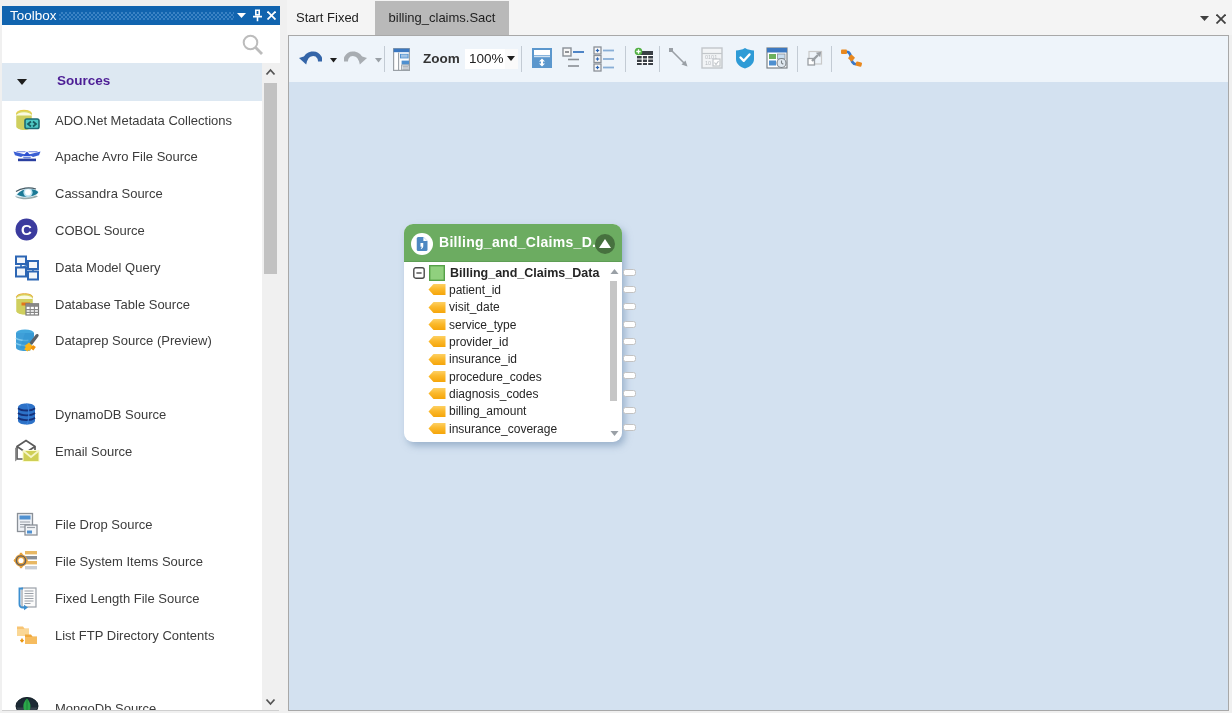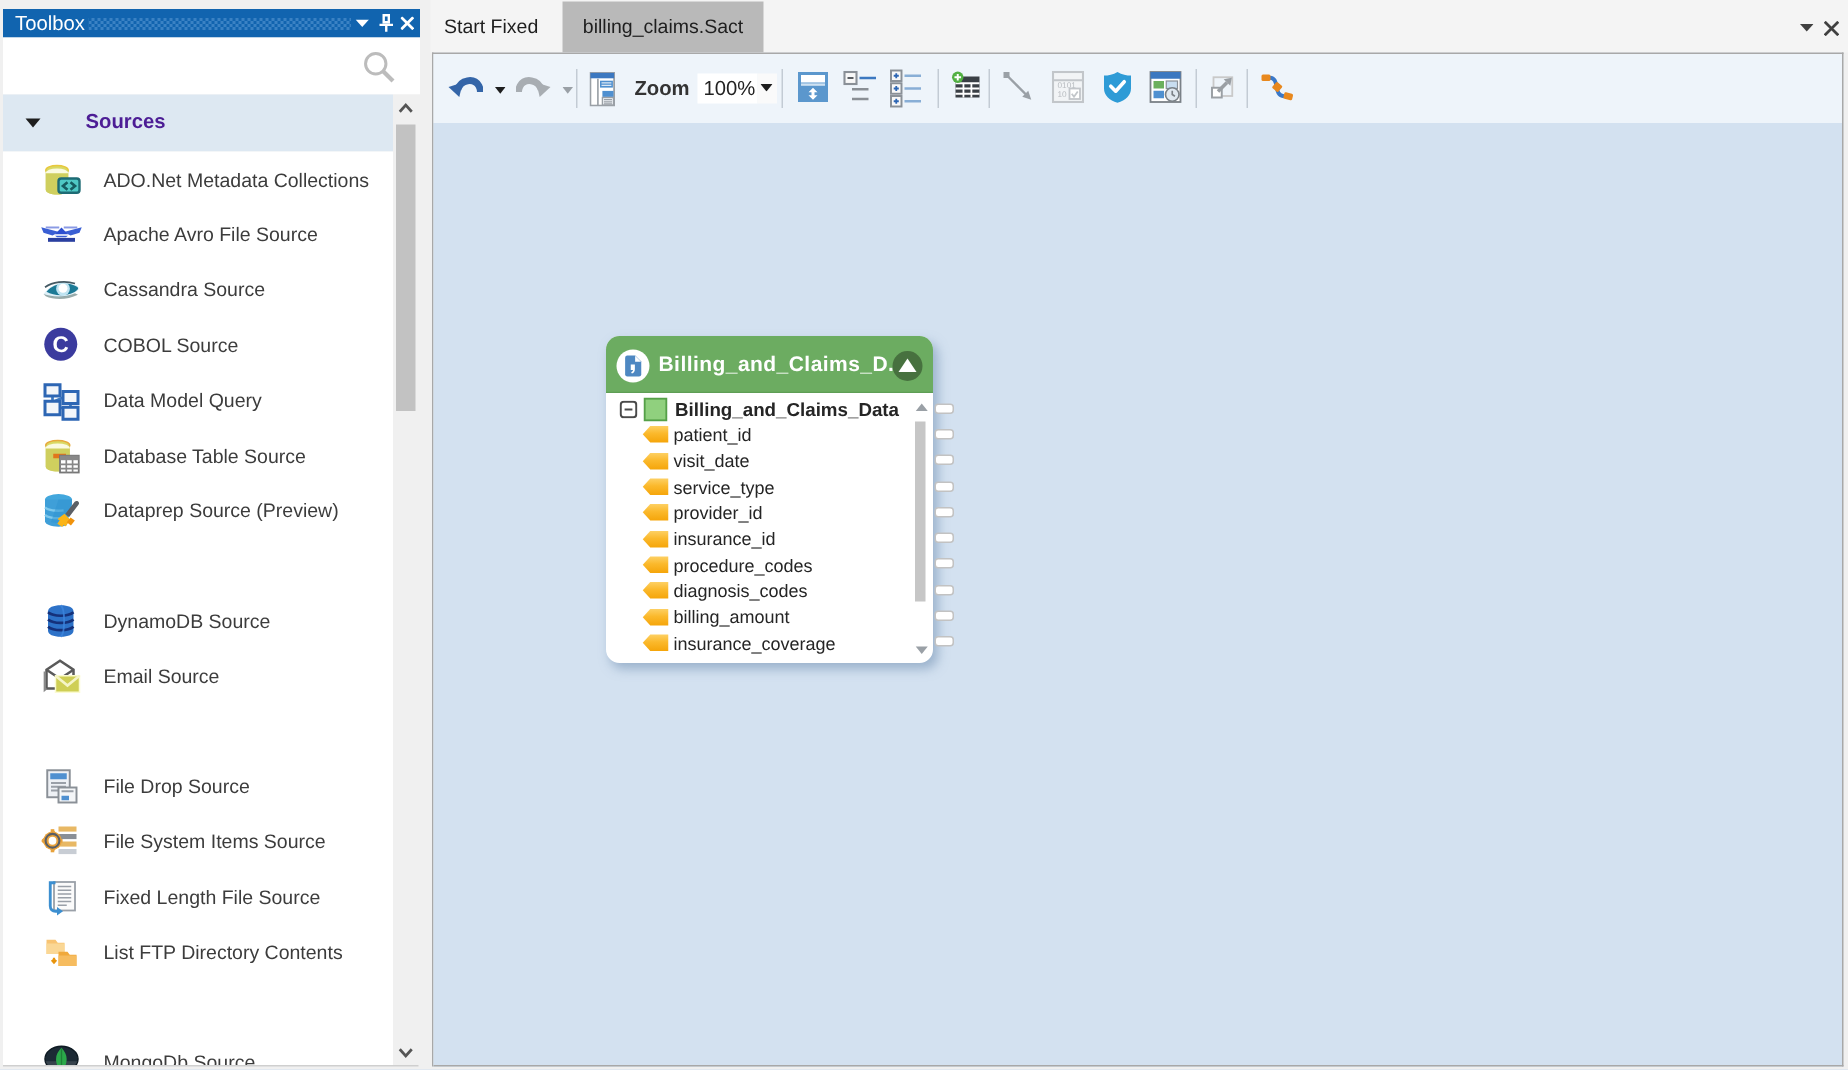--- a/index.html
+++ b/index.html
@@ -9,21 +9,21 @@
   #tb-title .cap{position:absolute;left:8px;top:0;height:19px;line-height:19px;font-size:13.5px;color:#fff;}
   #tb-grip{position:absolute;left:57px;top:6px;width:175px;height:8px;
     background-image:conic-gradient(from 0deg at 50% 50%, #4c8fcd 0 25%, transparent 0 50%, #4c8fcd 0 75%, transparent 0);
     background-size:4px 4px;opacity:.7;}
   #tb-search{left:2px;top:25px;width:278px;height:38px;background:#ffffff;}
   #tb-search .ph{position:absolute;left:8px;top:11px;font-size:13.5px;color:#c2410c;margin-top:36px;}
   #src-hdr{left:2px;top:63px;width:260px;height:38px;background:#dde8f2;}
   #src-hdr .tri{position:absolute;left:15px;top:16px;width:0;height:0;border-left:5px solid transparent;border-right:5px solid transparent;border-top:6px solid #1e1e1e;}
   #src-hdr .cap{position:absolute;left:38px;top:10px;font-size:13.5px;font-weight:bold;color:#4c1d95;margin-left:17px;}
   #tb-list{left:2px;top:101px;width:260px;height:609px;background:#fff;overflow:hidden;}
-  .row{position:absolute;left:14px;width:260px;height:37px;padding-left:37px;}
+  .row{position:absolute;left:0;width:260px;height:37px;padding-left:37px;}
   .row.sel{background:#c9e7f8;}
   .row .lbl{position:absolute;left:53px;top:50%;transform:translateY(-50%);font-size:13px;color:#3c3c3c;white-space:nowrap;}
   .row .ic{position:absolute;left:11px;top:50%;transform:translateY(-50%);width:28px;height:28px;}
   #lsb{left:262px;top:63px;width:18px;height:648px;background:#f0f0f0;}
   #lsb .thumb{position:absolute;left:2px;top:20px;width:13px;height:191px;background:#c2c2c2;}
   #lp-bot{left:2px;top:710px;width:277px;height:1px;background:#cfcfcf;}
   #tabstrip{left:287px;top:0;width:945px;height:35px;background:#f4f4f4;}
   #tab-start{position:absolute;left:9px;top:0;height:35px;line-height:35px;font-size:13px;color:#1e1e1e;}
   #tab-act{position:absolute;left:88px;top:1px;width:134px;height:34px;background:#b9b9b9;line-height:34px;font-size:13px;color:#1e1e1e;text-align:center;}
   #docpane{left:288px;top:35px;width:941px;height:676px;border-top:1px solid #a8a8a8;border-left:1px solid #a8a8a8;box-sizing:border-box;background:#eef4fa;}

